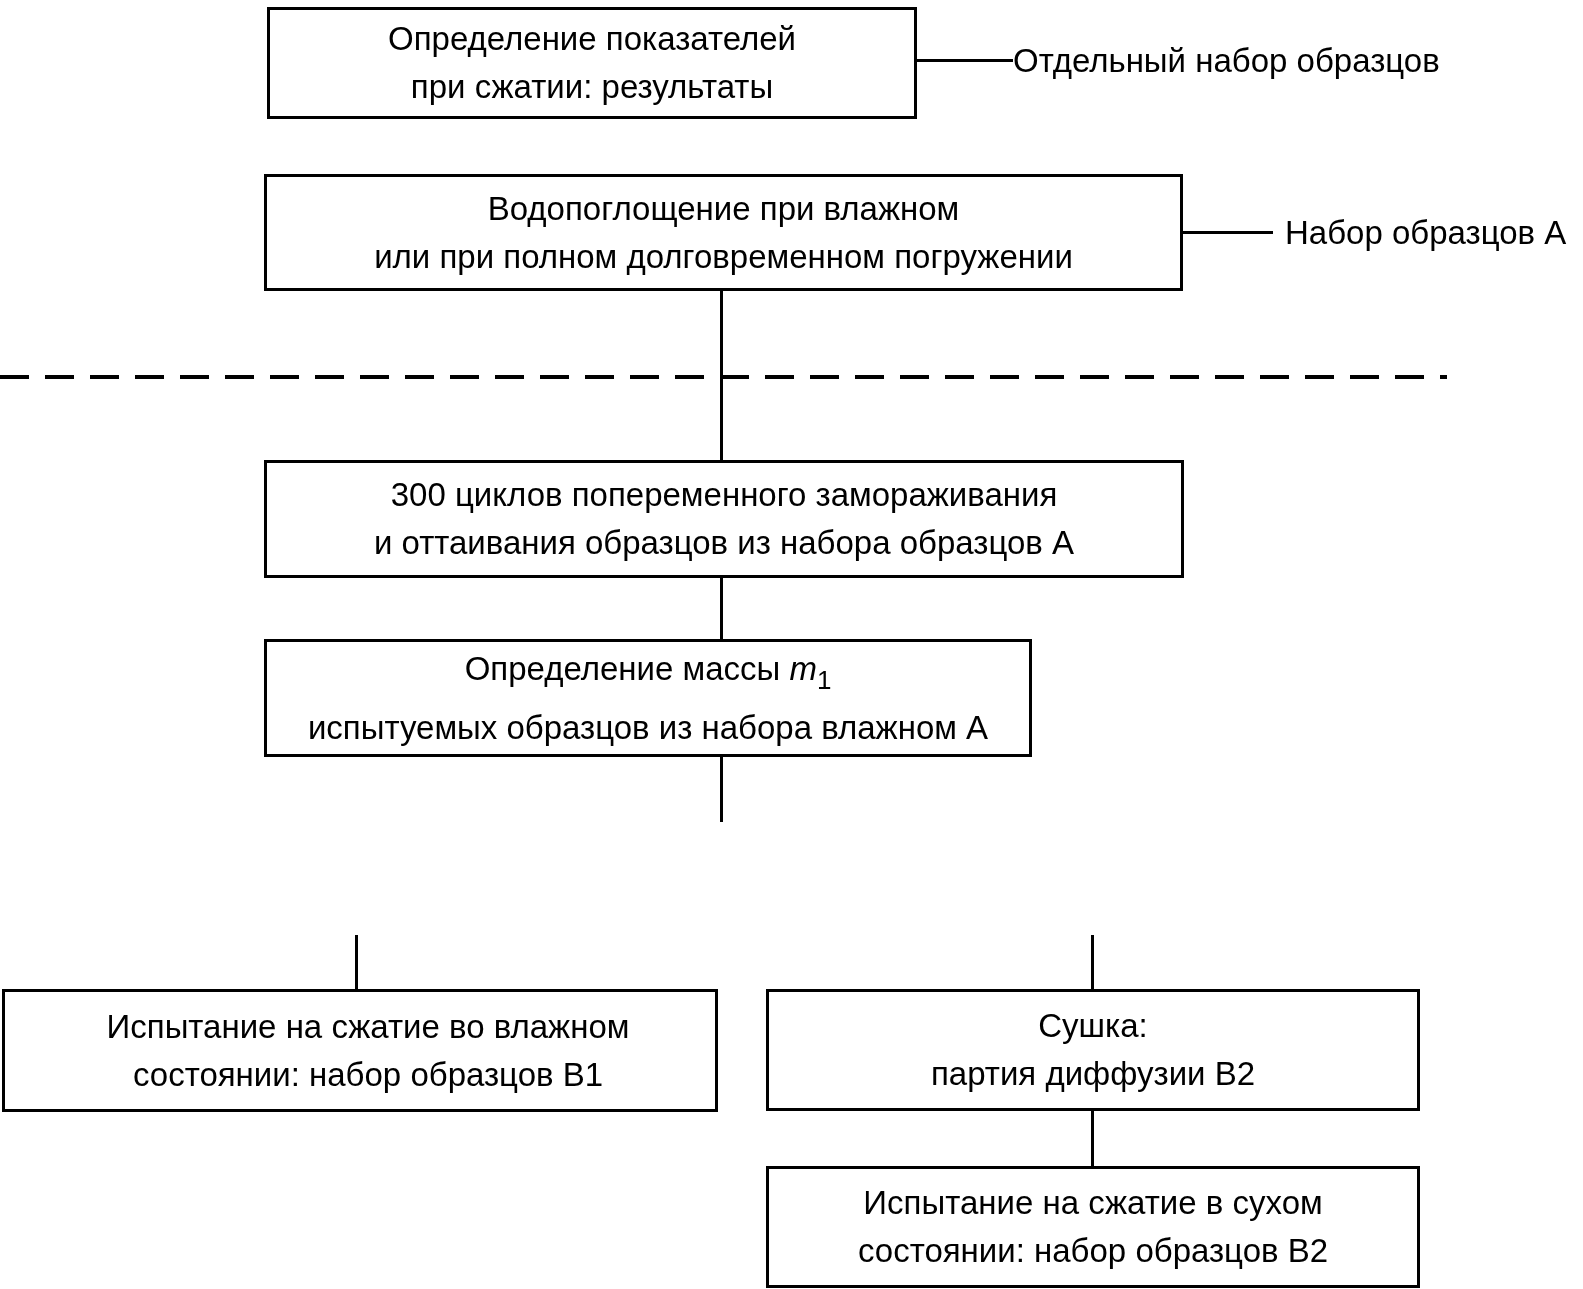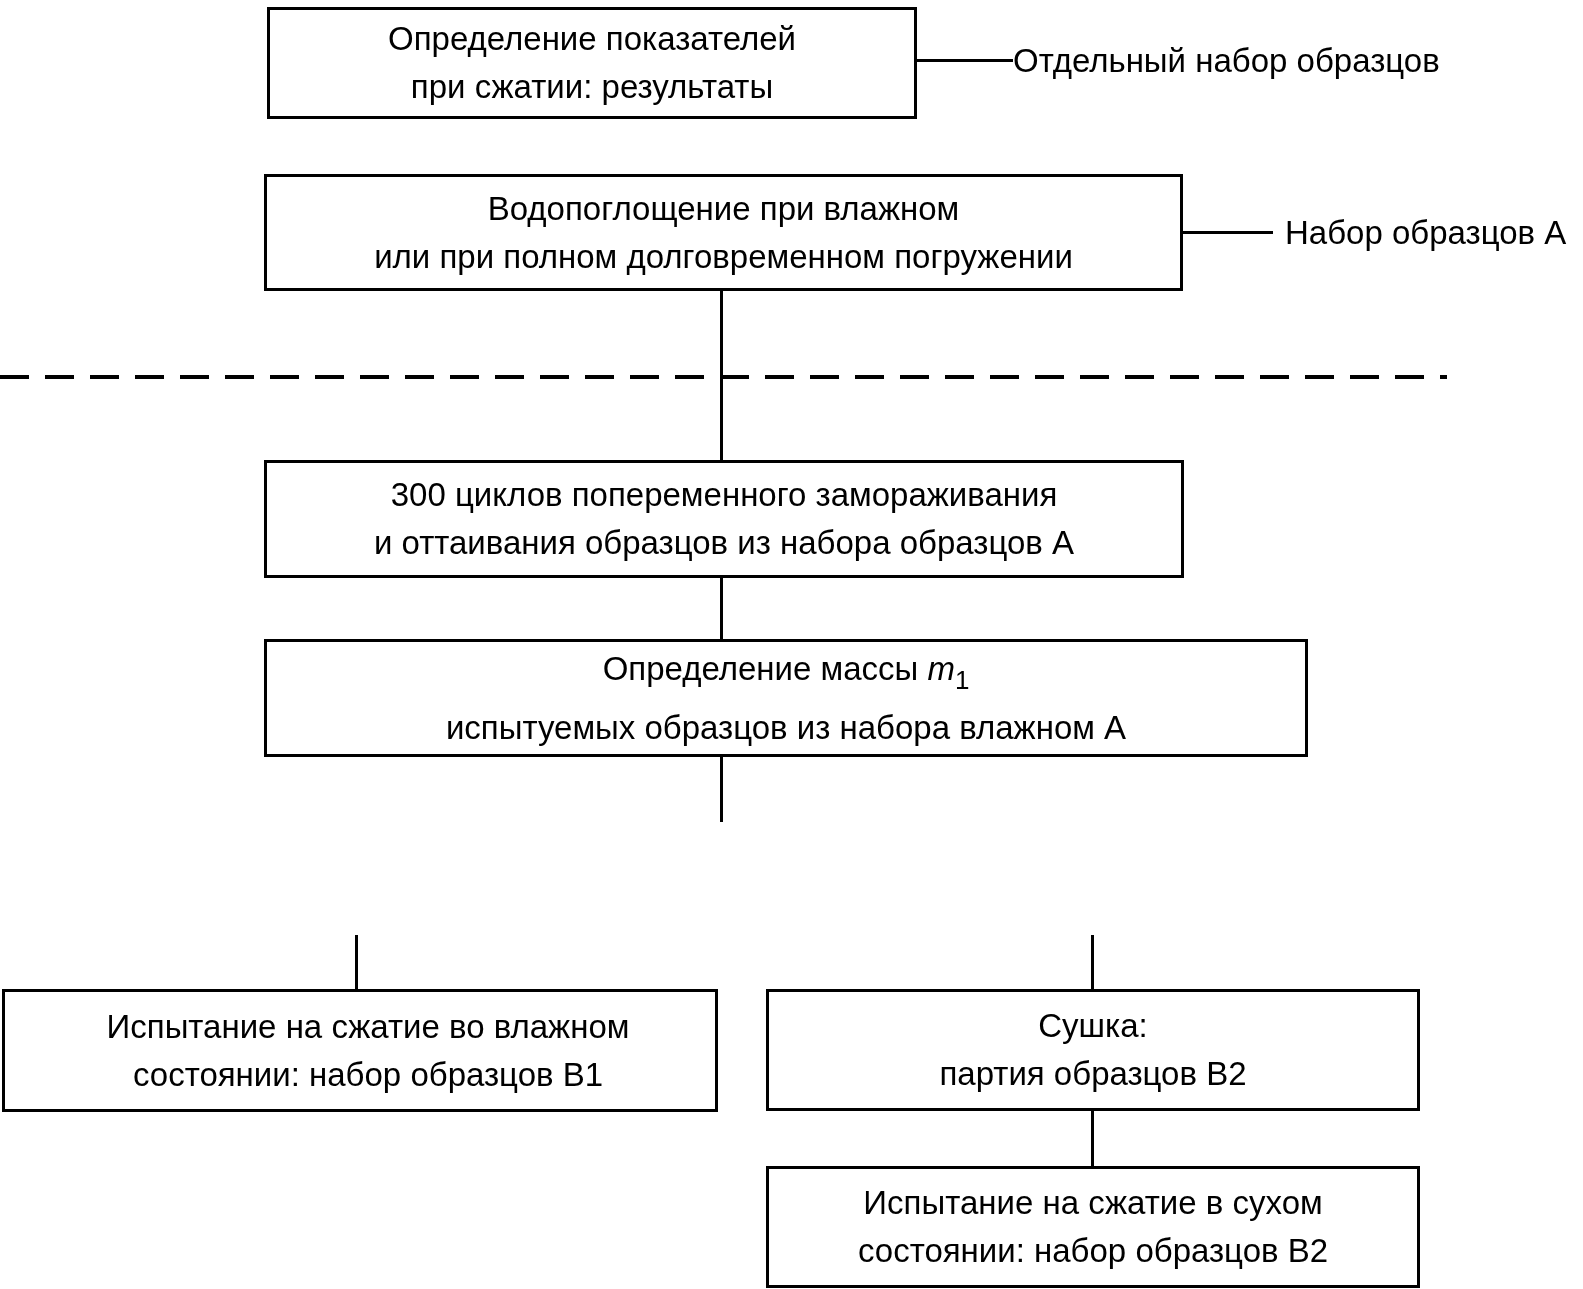--- a/index.html
+++ b/index.html
@@ -67,41 +67,41 @@
 
   <div class="dashed-line" style="left:0px; top:375px; width:1447px;"></div>
 
   <div class="box" style="left:264px; top:460px; width:920px; height:118px;">
     <span class="line">300 циклов попеременного замораживания</span>
     <span class="line">и оттаивания образцов из набора образцов А</span>
   </div>
 
   <div class="vline" style="left:720px; top:576px; height:65px;"></div>
 
-  <div class="box" style="left:264px; top:639px; width:1044px; height:118px;align-items:center;">
+  <div class="box" style="left:264px; top:639px; width:768px; height:118px;align-items:center;">
     <span class="line">
       <span>Определение массы </span><span class="m-italic">m</span><span class="m-sub">1</span>
     </span>
     <span class="line">испытуемых образцов из набора влажном А</span>
   </div>
 
   <div class="vline" style="left:720px; top:755px; height:67px;"></div>
 
 
   <div class="vline" style="left:355px; top:935px; height:56px;"></div>
   <div class="vline" style="left:1091px; top:935px; height:56px;"></div>
 
   <div class="box" style="left:2px; top:989px; width:716px; height:123px;padding-left:16px;">
     <span class="line">Испытание на сжатие во влажном</span>
     <span class="line">состоянии: набор образцов В1</span>
   </div>
 
   <div class="box" style="left:766px; top:989px; width:654px; height:122px;">
     <span class="line">Сушка:</span>
-    <span class="line">партия образцов В2</span>
+    <span class="line">партия диффузии В2</span>
   </div>
 
   <div class="vline" style="left:1091px; top:1109px; height:59px;"></div>
 
   <div class="box" style="left:766px; top:1166px; width:654px; height:122px;align-items:center;">
     <span class="line">Испытание на сжатие в сухом</span>
     <span class="line">состоянии: набор образцов В2</span>
   </div>
 
 </div>

